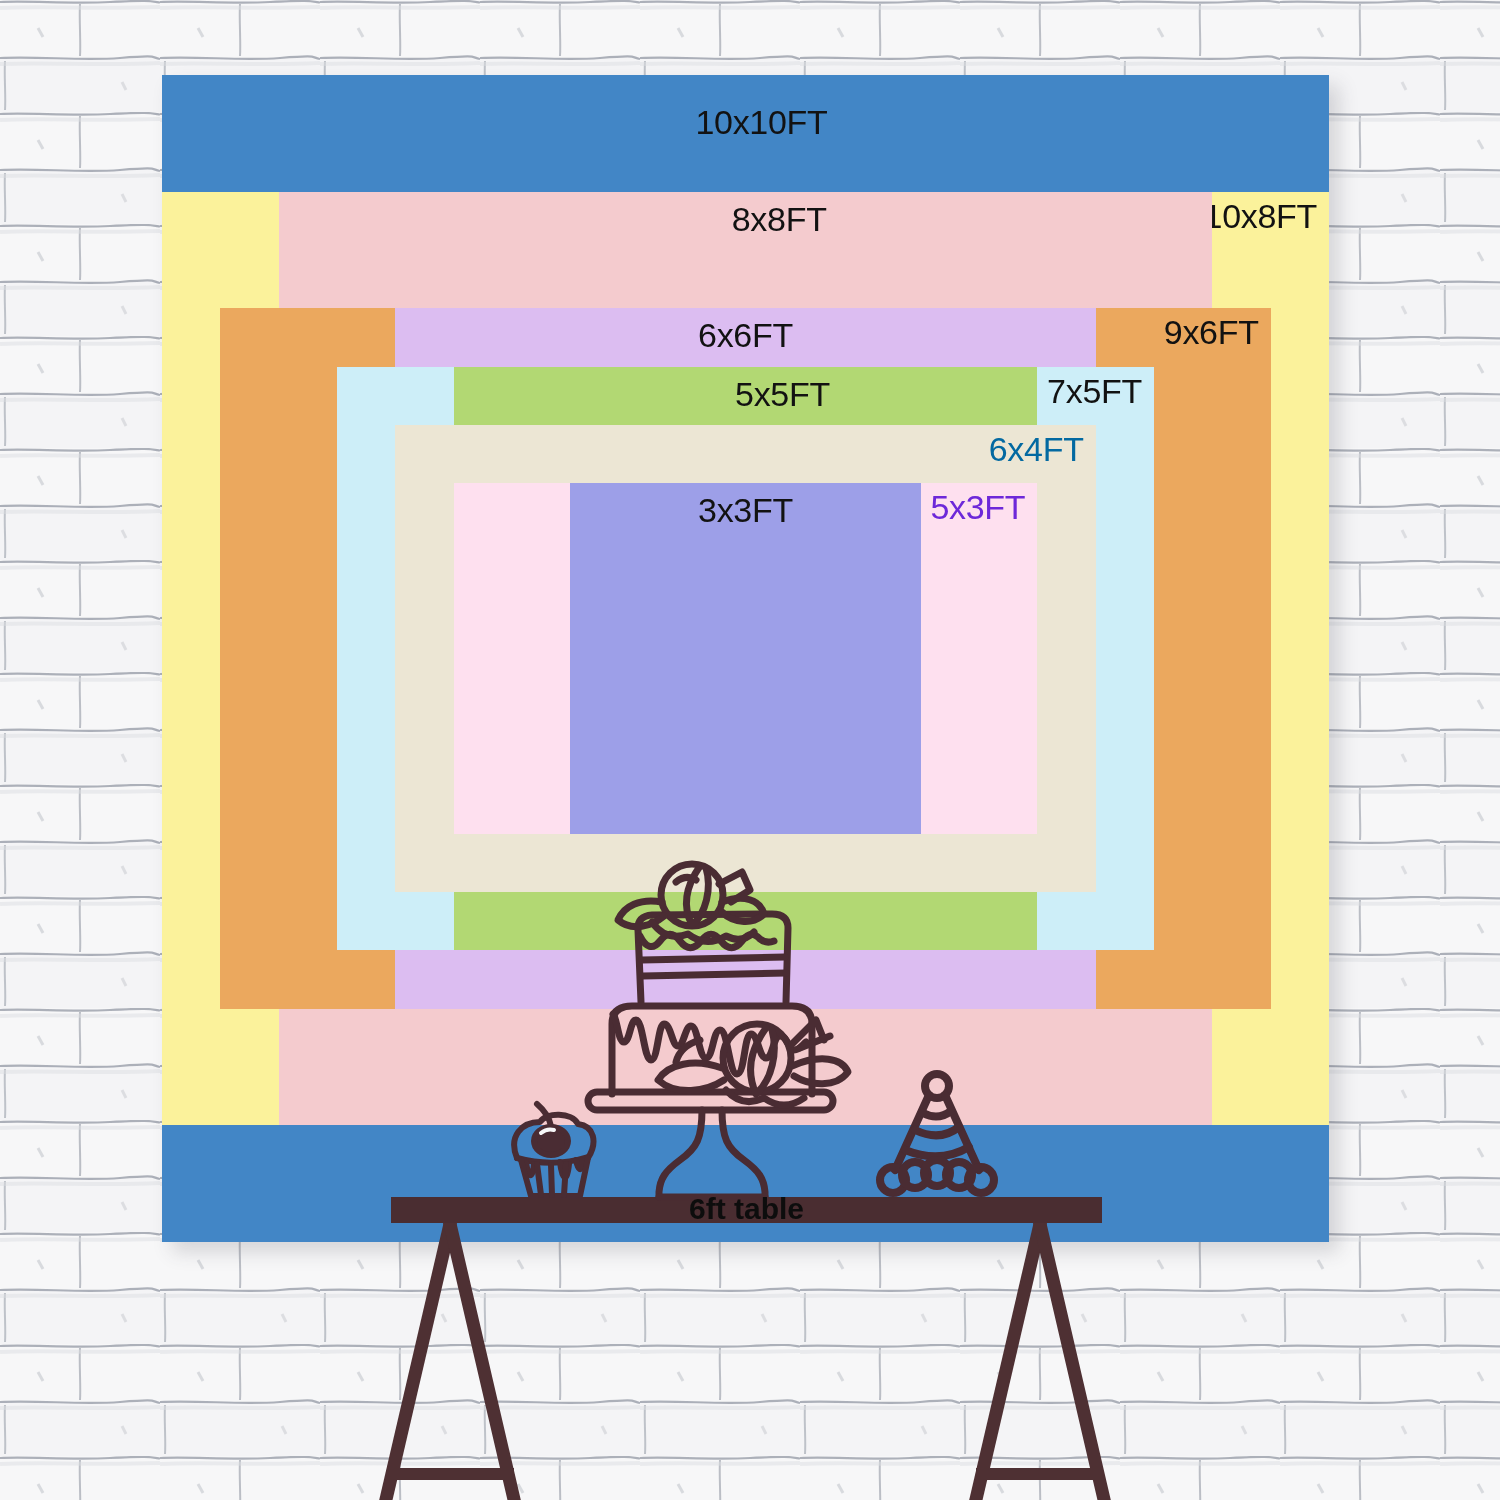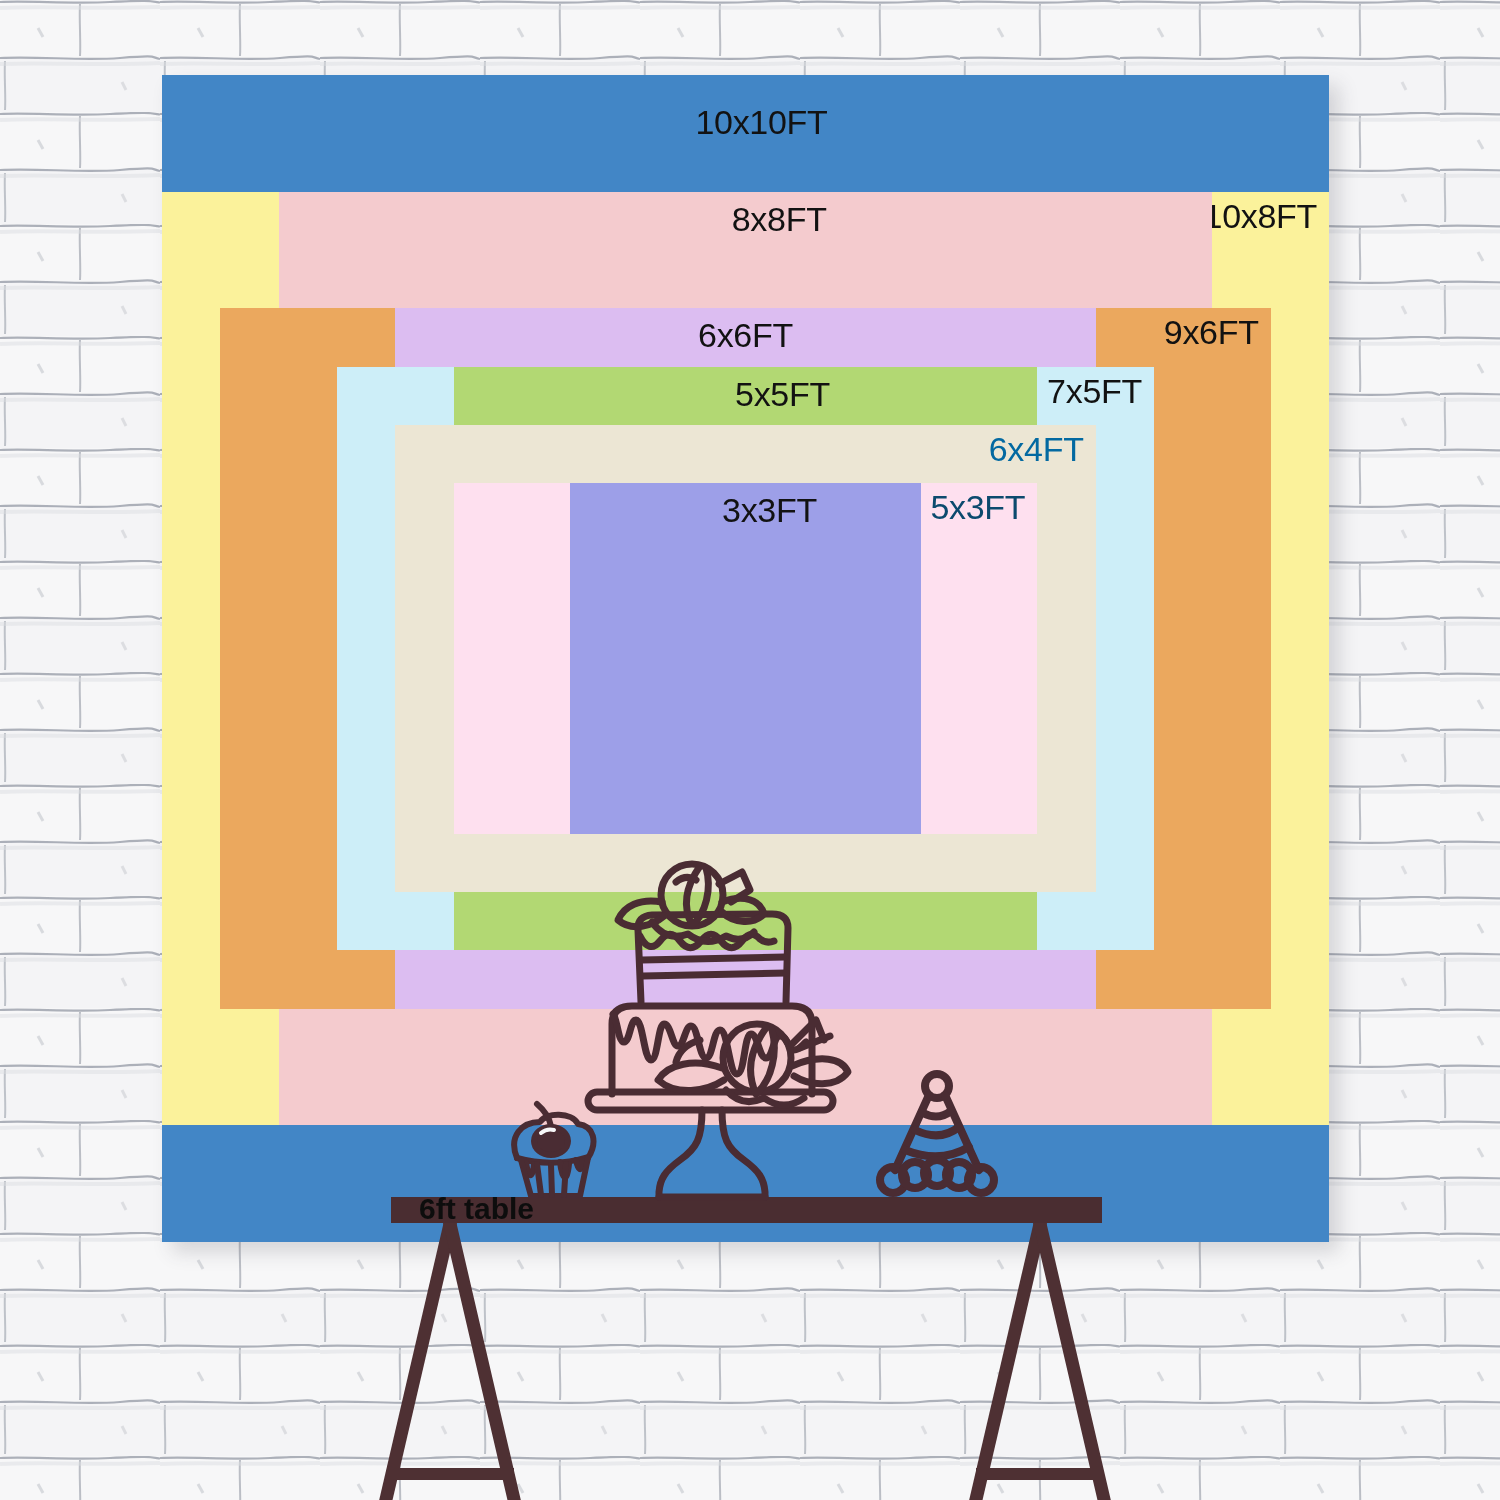--- a/index.html
+++ b/index.html
@@ -25,22 +25,22 @@
     z-index:1;
   }
   #layers{position:absolute;left:0;top:0;width:1500px;height:1500px;z-index:2;}
   .legs-svg{position:absolute;left:0;top:0;z-index:14;}
   .table-bar{
     position:absolute;left:391px;top:1197px;width:711px;height:26px;
     z-index:15;
   }
   .table-label{
     position:absolute;left:391px;top:1192px;width:711px;
-    text-align:left;font-size:30px;font-weight:600;color:#0d0d0d;
-    z-index:17;white-space:nowrap;padding-left:28px;
+    text-align:center;font-size:30px;font-weight:600;color:#0d0d0d;
+    z-index:17;white-space:nowrap;
   }
   .decor-svg{position:absolute;left:0;top:0;z-index:16;pointer-events:none;}
 </style>
 </head>
 <body>
 
 <div class="stage">
 
   <svg class="wall-svg" width="1500" height="1500">
     <defs>
@@ -73,23 +73,23 @@
       <div class="size-label" style="color: rgb(18, 18, 18); right: 241.35px; top: 313.4px; z-index: 4;">9x6FT</div>
       <div class="layer" style="left: 395.4px; top: 308.4px; width: 700.2px; height: 700.2px; background: rgb(220, 189, 241); z-index: 5;"></div>
       <div class="size-label" style="color: rgb(18, 18, 18); left: 395.4px; top: 316.4px; width: 700.2px; text-align: center; z-index: 5;">6x6FT</div>
       <div class="layer" style="left: 337.05px; top: 366.75px; width: 816.9px; height: 583.5px; background: rgb(205, 238, 248); z-index: 6;"></div>
       <div class="size-label" style="color: rgb(18, 18, 18); right: 358.05px; top: 371.75px; z-index: 6;">7x5FT</div>
       <div class="layer" style="left: 453.75px; top: 366.75px; width: 583.5px; height: 583.5px; background: rgb(178, 216, 115); z-index: 7;"></div>
       <div class="size-label" style="color: rgb(18, 18, 18); left: 453.75px; top: 374.75px; width: 583.5px; text-align: center; z-index: 7; padding-left: 37px;">5x5FT</div>
       <div class="layer" style="left: 395.4px; top: 425.1px; width: 700.2px; height: 466.8px; background: rgb(236, 230, 212); z-index: 8;"></div>
       <div class="size-label" style="color: #0369a1; right: 416.4px; top: 430.1px; z-index: 8;">6x4FT</div>
       <div class="layer" style="left: 453.75px; top: 483.45px; width: 583.5px; height: 350.1px; background: rgb(254, 224, 239); z-index: 9;"></div>
-      <div class="size-label" style="color: #0c4a6e; right: 474.75px; top: 488.45px; z-index: 9;">5x3FT</div>
+      <div class="size-label" style="color: #6d28d9; right: 474.75px; top: 488.45px; z-index: 9;">5x3FT</div>
       <div class="layer" style="left: 570.45px; top: 483.45px; width: 350.1px; height: 350.1px; background: rgb(157, 159, 232); z-index: 10;"></div>
-      <div class="size-label" style="color: rgb(18, 18, 18); left: 570.45px; top: 491.45px; width: 350.1px; text-align: center; z-index: 10; padding-left: 24px;">3x3FT</div>
+      <div class="size-label" style="color: rgb(18, 18, 18); left: 570.45px; top: 491.45px; width: 350.1px; text-align: center; z-index: 10;">3x3FT</div>
     </div>
 
   <svg class="legs-svg" width="1500" height="1500">
     <g stroke="#4e3033" stroke-width="13" stroke-linecap="square" fill="none">
       <path d="M450,1224 L384,1508"></path>
       <path d="M450,1224 L516,1508"></path>
       <path d="M397,1474 L508,1474" stroke-width="12"></path>
       <path d="M1040,1224 L974,1508"></path>
       <path d="M1040,1224 L1106,1508"></path>
       <path d="M982,1474 L1093,1474" stroke-width="12"></path>

